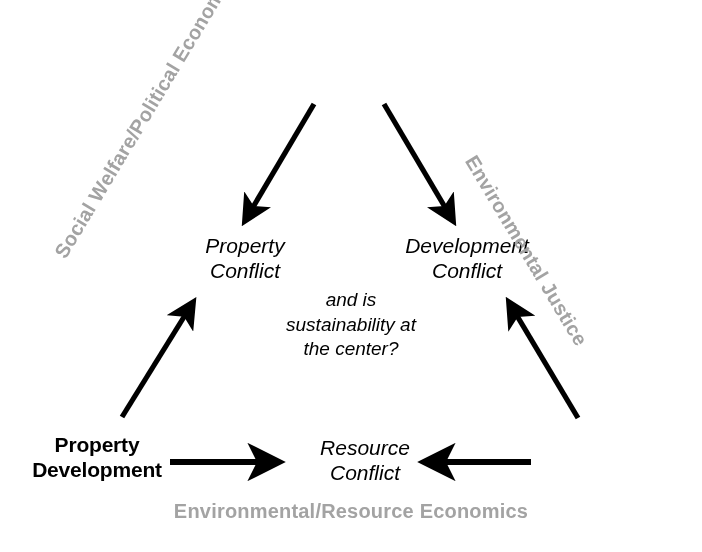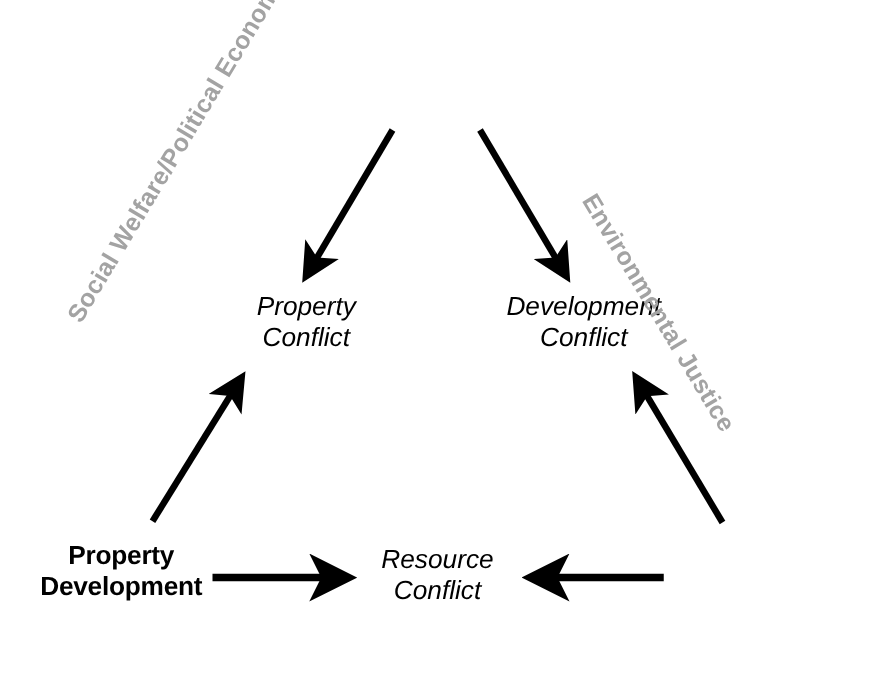--- a/index.html
+++ b/index.html
@@ -103,26 +103,30 @@
     <line x1="531" y1="462" x2="428" y2="462" stroke="#000000" stroke-width="6" marker-end="url(#ah2)"></line>
   </svg>
 
 
   <div class="node node-italic" style="left:166px; top:234px; width:158px;">Property
 Conflict</div>
 
   <div class="node node-italic" style="left:381px; top:234px; width:172px;">Development
 Conflict</div>
 
+  <div class="center-note" style="left:271px; top:288px; width:160px;">and is
+sustainability at
+the center?</div>
 
   <div class="node node-bold" style="left:14px; top:433px; width:166px;">Property
 Development</div>
 
-  <div class="node node-italic" style="left:289px; top:436px; width:122px;text-align:center;">Resource
+  <div class="node node-italic" style="left:304px; top:436px; width:122px;text-align:center;">Resource
 Conflict</div>
 
 
   <div class="axis-label" id="label-left">Social Welfare/Political Economy</div>
 
   <div class="axis-label" id="label-right">Environmental Justice</div>
 
+  <div class="axis-label" id="label-bottom">Environmental/Resource Economics</div>
 
 </div>
 
 </body></html>

